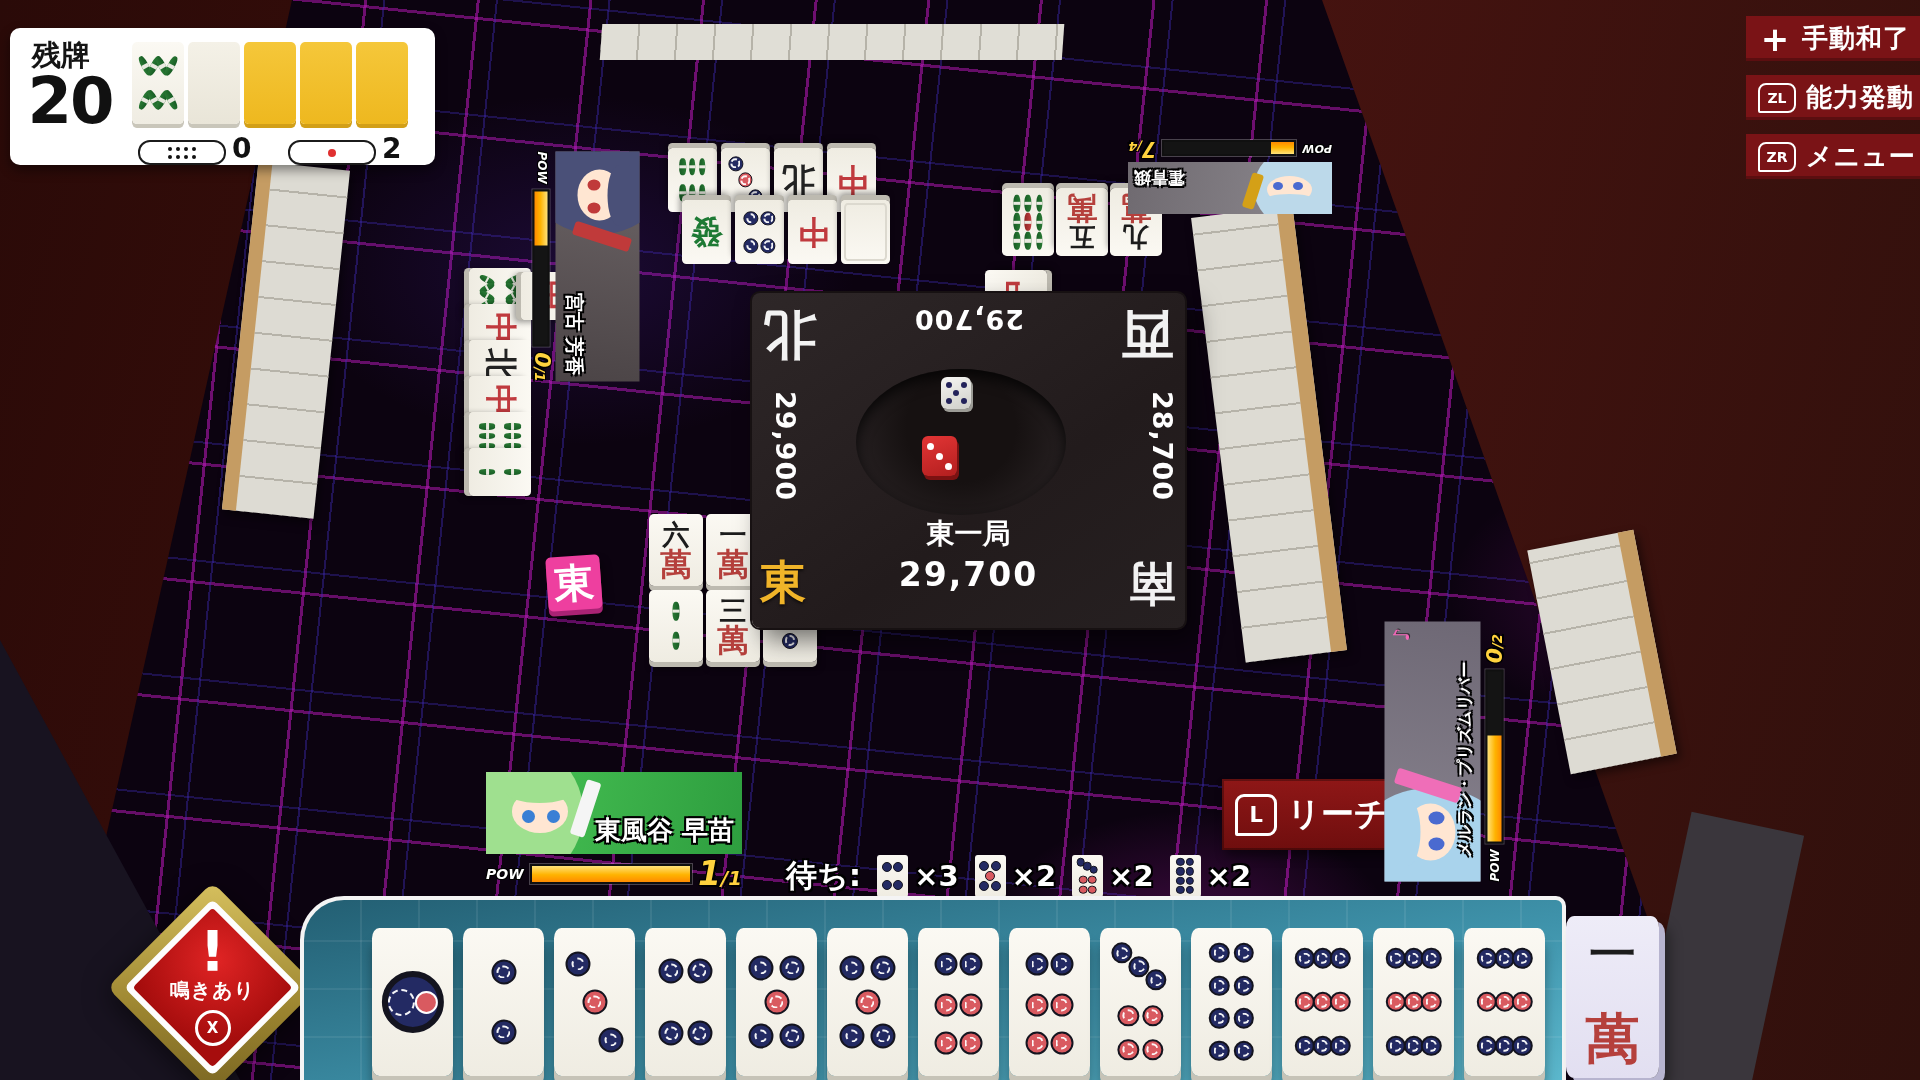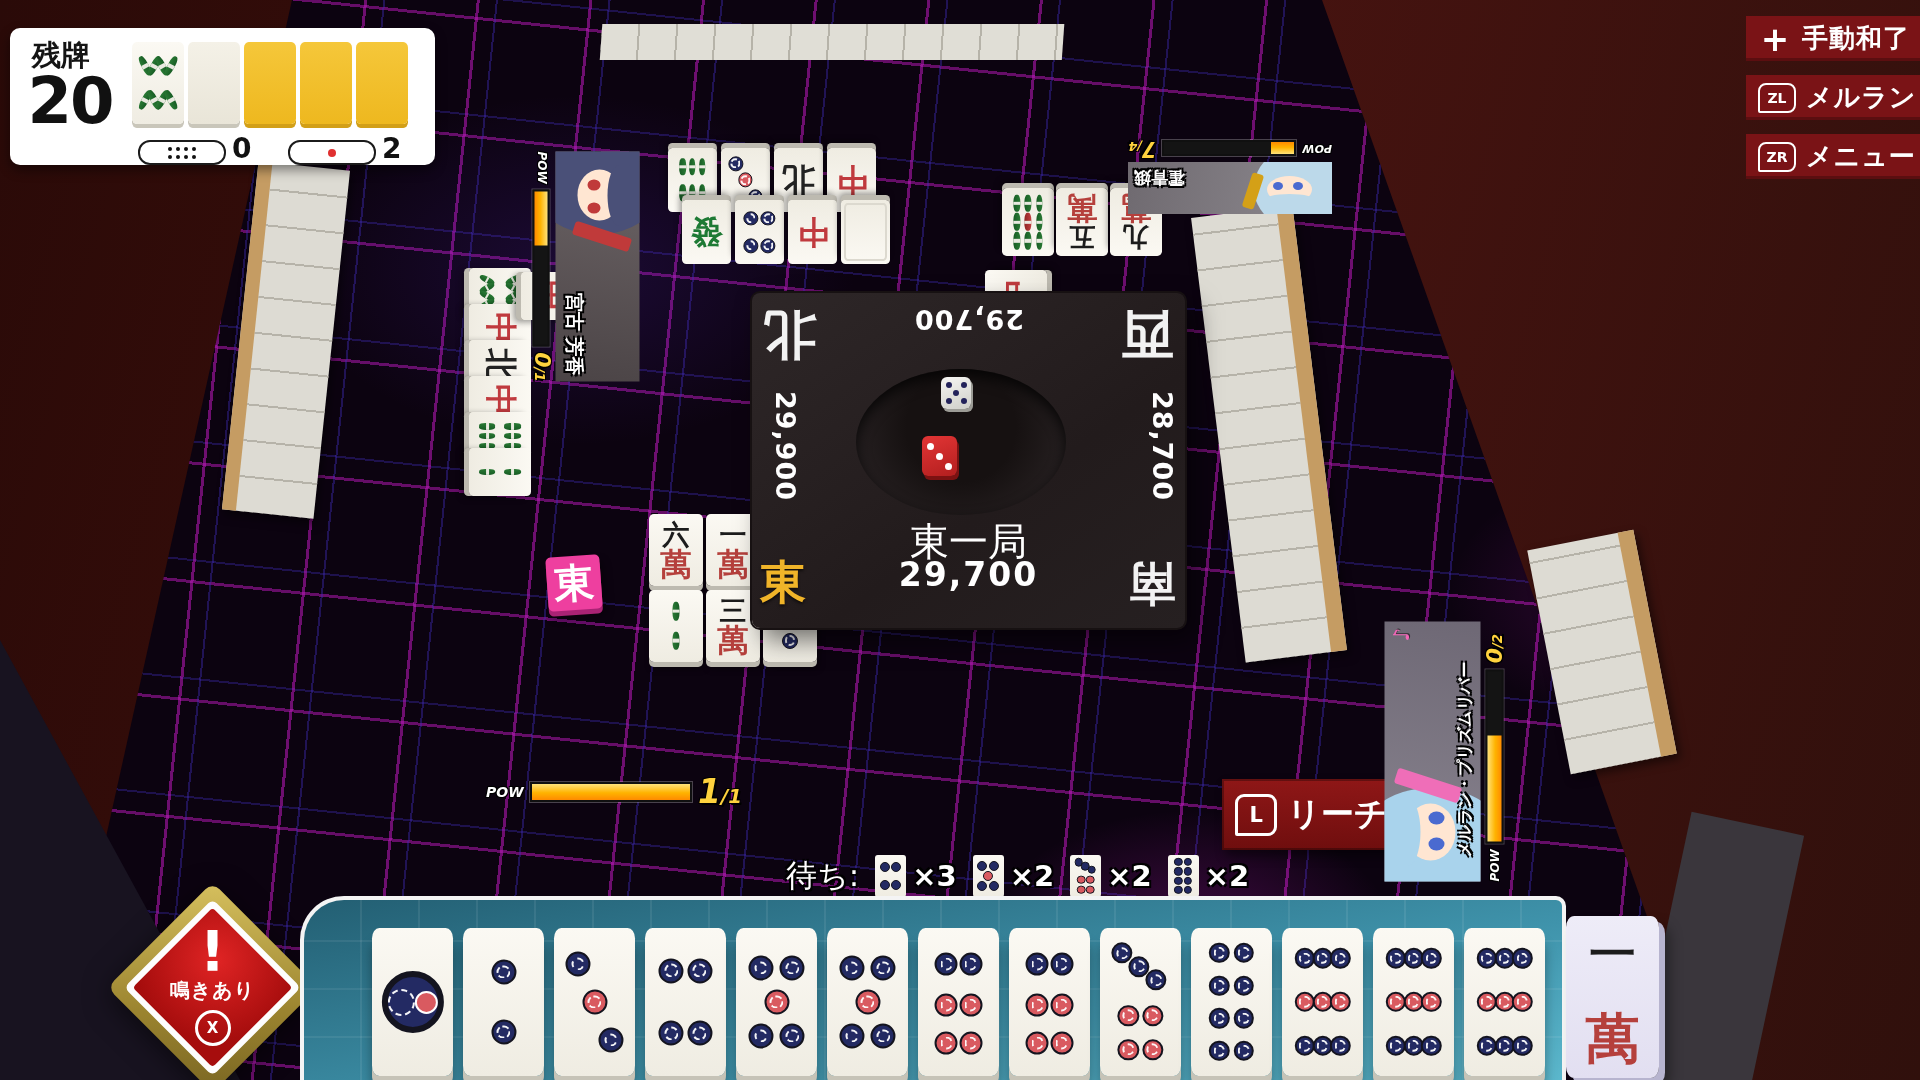--- a/index.html
+++ b/index.html
@@ -36,21 +36,21 @@
     background:radial-gradient(circle at 50% 40%,#161111 40%,#241e1f 75%,#2b2425);box-shadow:inset 0 6px 14px rgba(0,0,0,.8);}
   .bwind{position:absolute;color:#f2f2f2;font-weight:900;}
   .bw-n{left:12px;top:6px;font-size:52px;transform:rotate(180deg);}
   .bw-w{right:12px;top:6px;font-size:52px;transform:rotate(180deg);}
   .bw-e{left:8px;bottom:14px;font-size:46px;color:#f0b429;text-shadow:0 2px 3px rgba(0,0,0,.6);}
   .bw-s{right:10px;bottom:14px;font-size:46px;transform:rotate(180deg);}
   .bscore{position:absolute;color:#fff;font-weight:800;font-size:27px;letter-spacing:1px;white-space:nowrap;}
   .bs-top{left:50%;top:26px;transform:translate(-50%,-50%) rotate(180deg);}
   .bs-left{left:33px;top:153px;transform:translate(-50%,-50%) rotate(90deg);}
   .bs-right{left:410px;top:153px;transform:translate(-50%,-50%) rotate(90deg);}
-  .bround{position:absolute;left:50%;top:222px;transform:translateX(-50%);color:#fff;font-weight:400;font-size:39px;white-space:nowrap;}
+  .bround{position:absolute;left:50%;top:222px;transform:translateX(-50%);color:#fff;font-weight:700;font-size:28px;white-space:nowrap;}
   .bself{position:absolute;left:50%;top:262px;transform:translateX(-50%);color:#fff;font-weight:800;font-size:33px;letter-spacing:2px;white-space:nowrap;}
   .die{position:absolute;border-radius:6px;}
   .die-white{left:189px;top:84px;width:30px;height:32px;background:linear-gradient(160deg,#f5f5f2,#cfcfc9);box-shadow:2px 3px 0 #9c9c96;}
   .die-red{left:170px;top:143px;width:35px;height:40px;background:linear-gradient(160deg,#e23535,#b31f1f);box-shadow:2px 4px 0 #7c1212;}
   .pip{position:absolute;border-radius:50%;}
   
   .tile{position:absolute;background:linear-gradient(180deg,#fbf9f3,#efece2);border-radius:9%/7%;}
   .tile .face{position:absolute;inset:4% 6%;}
   .tile .circle{position:absolute;border-radius:50%;transform:translate(-50%,-50%);display:flex;align-items:center;justify-content:center;}
   .tile .cring{width:46%;height:46%;border-radius:50%;border:2px dashed rgba(255,255,255,.95);}
@@ -87,21 +87,21 @@
   .ability .d3{position:absolute;inset:36px;background:radial-gradient(circle at 35% 30%,#e02424,#a60d0d 75%);border-radius:4px;transform:rotate(45deg);}
   .ability .content{position:absolute;inset:0;display:flex;flex-direction:column;align-items:center;justify-content:center;}
   .ability .mark{color:#fff;font-size:56px;font-weight:900;line-height:.8;}
   .ability .alabel{color:#fff;font-size:20px;font-weight:900;margin-top:4px;letter-spacing:1px;}
   .ability .xbtn{width:30px;height:30px;border:3px solid #fff;border-radius:50%;color:#fff;font-size:15px;font-weight:900;display:flex;align-items:center;justify-content:center;margin-top:6px;}
   
   .marker{position:absolute;left:547px;top:556px;width:54px;height:54px;background:#ee3f9f;border-radius:5px;transform:rotate(-4deg);
     box-shadow:0 5px 0 #a92374,3px 7px 9px rgba(0,0,0,.4);display:flex;align-items:center;justify-content:center;color:#fff;font-size:40px;font-weight:900;}
   
   .waits{position:absolute;left:786px;top:852px;height:48px;display:flex;align-items:center;gap:6px;}
-  .waits .wlabel{color:#fff;font-size:31px;font-weight:400;text-shadow:2px 2px 0 #000,-2px 2px 0 #000,2px -2px 0 #000,-2px -2px 0 #000;}
+  .waits .wlabel{color:#fff;font-size:31px;font-weight:700;text-shadow:2px 2px 0 #000,-2px 2px 0 #000,2px -2px 0 #000,-2px -2px 0 #000;}
   .waits .wtile{position:relative;width:31px;height:42px;margin-left:10px;}
   .waits .wcount{color:#fff;font-size:29px;font-weight:900;text-shadow:2px 2px 0 #000,-2px 2px 0 #000,2px -2px 0 #000,-2px -2px 0 #000;}
   
   .tray{position:absolute;left:300px;top:896px;width:1258px;height:184px;border:4px solid #f4f4f4;border-bottom:none;border-radius:44px 10px 0 0;
     background:linear-gradient(170deg,#235f73,#3f93ab 60%,#5cb8cd);}
   .tray .tgrid{position:absolute;inset:0;border-radius:40px 8px 0 0;
     background:repeating-linear-gradient(90deg,transparent 0 56px,rgba(255,255,255,.08) 56px 58px),repeating-linear-gradient(0deg,transparent 0 46px,rgba(255,255,255,.07) 46px 48px);}
   .hand-tile{box-shadow:0 10px 0 #c6c3b7,0 15px 12px rgba(0,0,0,.35);cursor:pointer;}
   .drawn-tile{background:linear-gradient(180deg,#eeecf8,#e2dff1);box-shadow:6px 6px 0 #b7b4cf,10px 11px 14px rgba(0,0,0,.4);cursor:pointer;}
   .disc{box-shadow:0 5px 0 #bdbab0,2px 7px 6px rgba(0,0,0,.4);}
@@ -530,21 +530,21 @@
       </div>
     <div class="pill-num pn-2">2</div>
   </div>
 
   <div class="menu-btn" style="top:16px;">
     <span class="icon-plus">+</span>
     <span class="mlabel">手動和了</span>
   </div>
   <div class="menu-btn" style="top:75px;">
     <span class="icon-zbtn">ZL</span>
-    <span class="mlabel">メルラン</span>
+    <span class="mlabel">能力発動</span>
   </div>
   <div class="menu-btn" style="top:134px;">
     <span class="icon-zbtn">ZR</span>
     <span class="mlabel">メニュー</span>
   </div>
 
   <div class="riichi">
     <span class="icon-lbtn">L</span>
     <span class="rlabel">リーチ</span>
   </div>
@@ -897,20 +897,29 @@
       </div>
       <div class="tile drawn-tile" style="width: 93px; height: 162px; left: 1566px; top: 916px;">
         <div class="face">
           <div class="kan" style="top: 6%; font-size: 46.5px; color: rgb(28, 28, 28);">一</div>
           <div class="kan" style="bottom: 4%; font-size: 53.94px; color: rgb(181, 64, 60);">萬</div>
         </div>
       </div>
     </div>
 
   <div class="panel" id="panel-bottom" style="left:486px;top:772px;width:256px;">
+    <div class="portrait" style="height:82px;background:linear-gradient(100deg,#49c455,#2e9e3f);">
+        <div class="av-back" style="left: -8%; top: -30%; width: 46%; height: 160%; background: rgb(159, 224, 143);"></div>
+      <div class="av-face" style="left: 10%; top: 22%; width: 22%; height: 52%;"></div>
+        <div class="av-bangs" style="left: 8%; top: 12%; width: 26%; height: 26%; background: rgb(159, 224, 143);"></div>
+        <div class="av-eye" style="left: 24%; top: 46%; width: 5%; height: 16%; background: rgb(58, 127, 213);"></div>
+        <div class="av-acc" style="left: 36%; top: 10%; width: 6%; height: 70%; background: rgb(245, 245, 245); transform: rotate(18deg); border-radius: 3px;"></div>
+        <div class="av-eye" style="left: 14%; top: 46%; width: 5%; height: 16%; background: rgb(58, 127, 213);"></div>
+        <span class="pname" style="right:8px;bottom:6px;font-size:26px;">東風谷 早苗</span>
+    </div>
     <div class="powrow">
       <span class="powlbl">POW</span>
       <div class="powbar" style="width:182px;">
           <div class="powfill" style="width: 100%;"></div>
         </div>
       <span class="powval" style="font-size:33px;"><span>1</span><span class="vmax">/1</span></span>
     </div>
   </div>
 
   <div class="panel" id="panel-left" style="left:470px;top:212px;width:230px;transform:rotate(90deg);">

